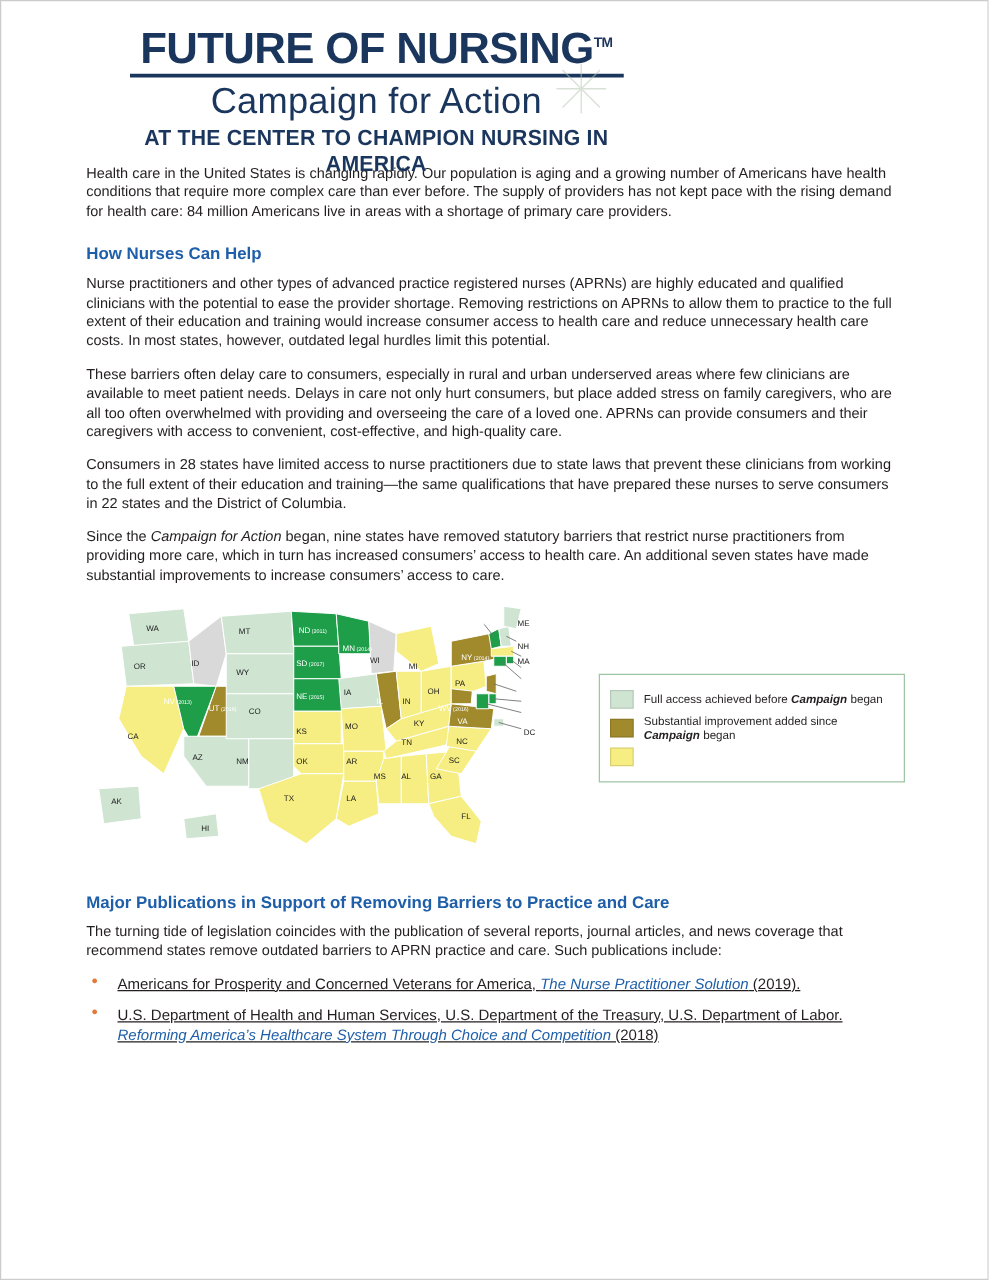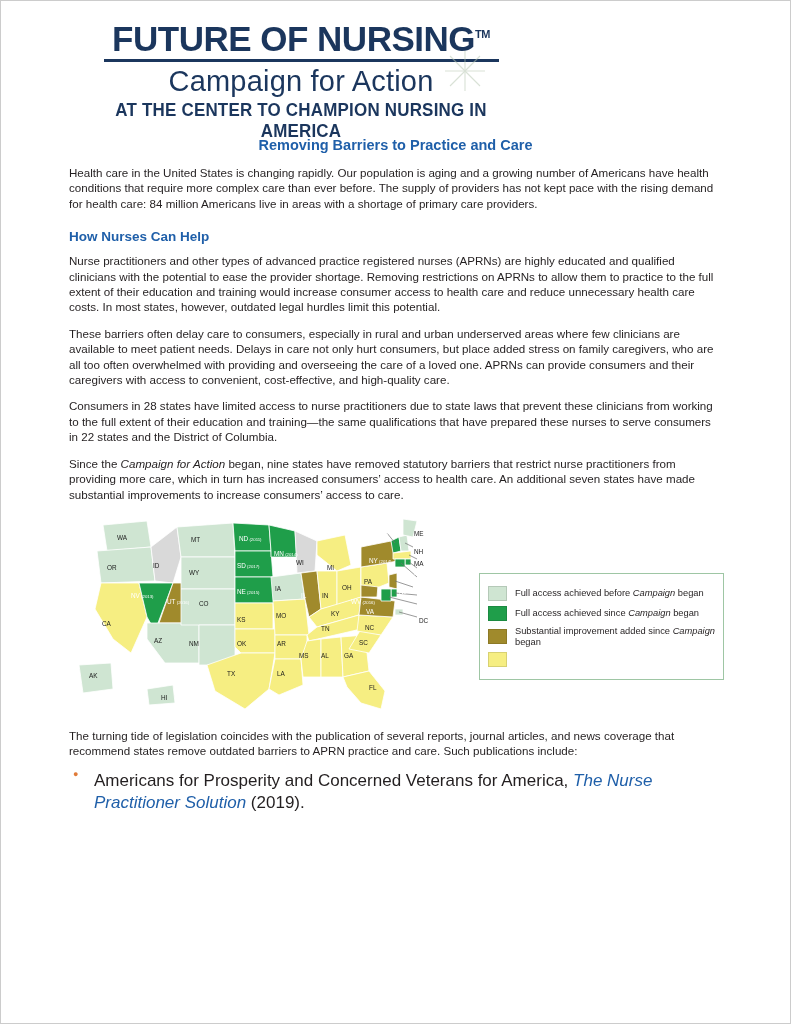--- a/index.html
+++ b/index.html
@@ -181,34 +181,35 @@
     height: 13px;
     margin-right: 8px;
     flex: 0 0 auto;
     border: 1px solid rgba(0,0,0,0.12);
   }
   .legend-label {
     font-size: 9.3px;
     color: #231f20;
     line-height: 1.15;
   }
-  .legend-label i { font-style: italic; }
+  .legend-label i { font-style: italic; font-weight: bold; }
 
   
   ul.pubs {
     list-style: none;
     margin: 6px 0 0 0;
     padding: 0;
   }
   ul.pubs li {
-    font-size: 17px;
+    font-size: 12px;
     line-height: 1.33;
     margin: 0 0 9px 0;
     padding-left: 25px;
     position: relative;
+    text-decoration: underline;
   }
   ul.pubs li:before {
     content: "\25CF";
     color: #e07b39;
     position: absolute;
     left: 4px;
     top: -1px;
     font-size: 9px;
   }
   .pub-title {
@@ -248,21 +249,20 @@
         <line x1="0" y1="20" x2="40" y2="20"></line>
         <line x1="5" y1="5" x2="35" y2="35"></line>
         <line x1="35" y1="5" x2="5" y2="35"></line>
       </g>
     </svg>
 
   </div>
 
   <div class="content">
 
-    <h1 class="title">Removing Barriers to Practice and Care</h1>
 
     <p class="body">Health care in the United States is changing rapidly. Our population is aging and a growing number of Americans have health conditions that require more complex care than ever before. The supply of providers has not kept pace with the rising demand for health care: 84 million Americans live in areas with a shortage of primary care providers.</p>
 
     <h2 class="section">How Nurses Can Help</h2>
     <p class="body">Nurse practitioners and other types of advanced practice registered nurses (APRNs) are highly educated and qualified clinicians with the potential to ease the provider shortage. Removing restrictions on APRNs to allow them to practice to the full extent of their education and training would increase consumer access to health care and reduce unnecessary health care costs. In most states, however, outdated legal hurdles limit this potential.</p>
     <p class="body">These barriers often delay care to consumers, especially in rural and urban underserved areas where few clinicians are available to meet patient needs. Delays in care not only hurt consumers, but place added stress on family caregivers, who are all too often overwhelmed with providing and overseeing the care of a loved one. APRNs can provide consumers and their caregivers with access to convenient, cost-effective, and high-quality care.</p>
     <p class="body">Consumers in 28 states have limited access to nurse practitioners due to state laws that prevent these clinicians from working to the full extent of their education and training—the same qualifications that have prepared these nurses to serve consumers in 22 states and the District of Columbia.</p>
 
     <p class="body">
       <span>Since the </span><em>Campaign for Action</em><span> began, nine states have removed statutory barriers that restrict nurse practitioners from providing more care, which in turn has increased consumers’ access to health care. An additional seven states have made substantial improvements to increase consumers’ access to care.</span>
@@ -396,34 +396,34 @@
             <div class="state-label" style="left: 92px; top: 182px;">HI</div>
           </div>
       </div>
 
       <div class="legend">
         <div class="legend-row">
           <span class="swatch" style="background:#cfe5d2"></span>
           <span class="legend-label"><span>Full access achieved before </span><i>Campaign</i><span> began</span></span>
         </div>
         <div class="legend-row">
-          <span class="swatch" style="background:#1f9e4a"></span>
-          <span class="legend-label"><span>Full access achieved since </span><i>Campaign</i><span> began</span></span>
-        </div>
-        <div class="legend-row">
           <span class="swatch" style="background:#a08a2c"></span>
           <span class="legend-label"><span>Substantial improvement added since </span><i>Campaign</i><span> began</span></span>
         </div>
         <div class="legend-row">
           <span class="swatch" style="background:#f6ee82"></span>
         </div>
       </div>
     </div>
 
+    <h2 class="section" style="margin-top:20px">Major Publications in Support of Removing Barriers to Practice and Care</h2>
     <p class="body">The turning tide of legislation coincides with the publication of several reports, journal articles, and news coverage that recommend states remove outdated barriers to APRN practice and care. Such publications include:</p>
     <ul class="pubs">
       <li>
         <span>Americans for Prosperity and Concerned Veterans for America, </span><span class="pub-title">The Nurse Practitioner Solution</span><span> (2019).</span>
       </li>
+      <li>
+        <span>U.S. Department of Health and Human Services, U.S. Department of the Treasury, U.S. Department of Labor.  </span><span class="pub-title">Reforming America’s Healthcare System Through Choice and Competition</span><span> (2018)</span>
+      </li>
     </ul>
 
   </div>
 </div>
 
 </body></html>

